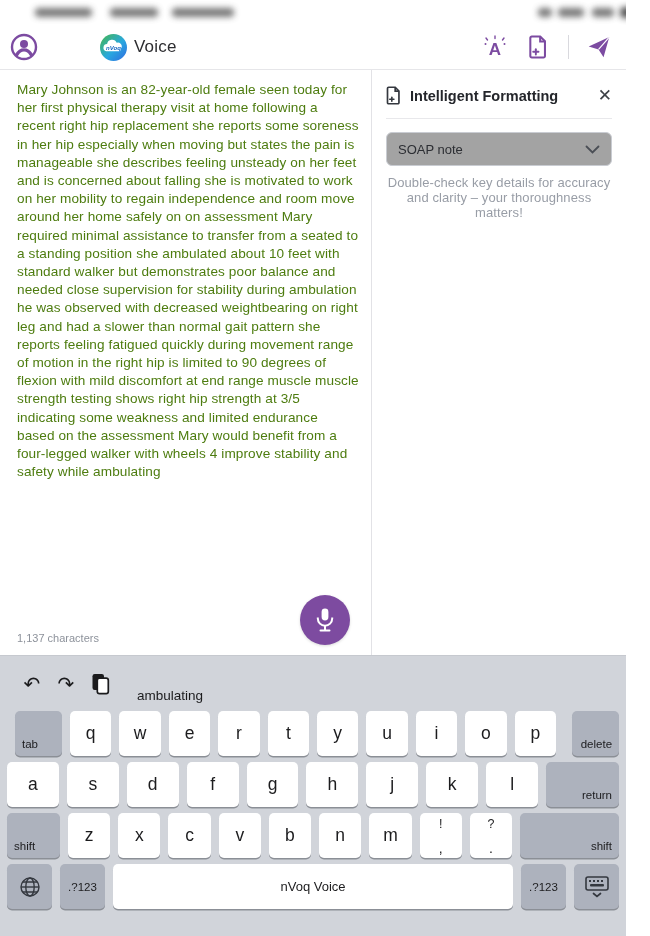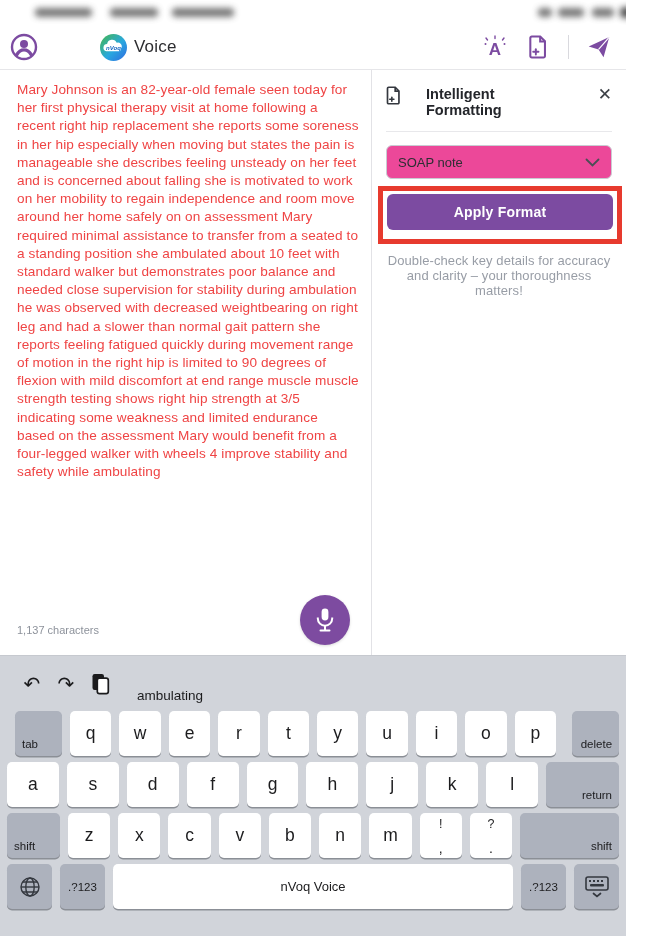--- a/index.html
+++ b/index.html
@@ -17,34 +17,34 @@
   .brand { display:flex; align-items:center; margin-left:62px; }
   .brand-title { font-size:17px; color:#2d2d30; margin-left:7px; letter-spacing:.2px; }
   .header-actions { margin-left:auto; display:flex; align-items:center; gap:17px; }
   .hdr-icon { width:26px; height:26px; display:flex; align-items:center; justify-content:center; cursor:pointer; }
   .hdr-divider { width:1px; height:24px; background:#d9d9de; }
   .header-rule { height:1px; background:#e6e6e9; }
 
   
   .content { height:585px; display:flex; position:relative; }
   .editor { width:372px; border-right:1px solid #e2e2e6; position:relative; padding:11px 12px 0 17px; }
-  .editor-text { font-size:13.6px; line-height:18.2px; color:#ef4444; letter-spacing:.1px; }
-  .char-count { position:absolute; left:17px; bottom:19px; font-size:11px; color:#8d929b; }
+  .editor-text { font-size:13.6px; line-height:18.2px; color:#4d7c0f; letter-spacing:.1px; }
+  .char-count { position:absolute; left:17px; bottom:11px; font-size:11px; color:#8d929b; }
   .mic-button { position:absolute; left:300px; top:525px; width:50px; height:50px; border-radius:50%;
                 background:#7d4ba0; display:flex; align-items:center; justify-content:center; cursor:pointer;
                 box-shadow:0 1px 3px rgba(0,0,0,.15); }
 
   
   .panel { flex:1; padding:16px 14px 0 14px; }
-  .panel-header { display:flex; align-items:flex-start; gap:25px; }
+  .panel-header { display:flex; align-items:center; gap:9px; }
   .panel-title { font-size:14.5px; font-weight:bold; color:#24262b; }
   .panel-close { margin-left:auto; font-size:17px; color:#3d4147; cursor:pointer; line-height:1; }
   .panel-rule { height:1px; background:#e8e8eb; margin-top:13px; }
   .format-select { margin-top:13px; height:34px; border:1px solid #c9ccd2; border-radius:6px;
-                   display:flex; align-items:center; padding:0 11px; cursor:pointer; background:#ec4899; }
+                   display:flex; align-items:center; padding:0 11px; cursor:pointer; background:#a3a3a3; }
   .format-select-value { font-size:13px; color:#2c2e33; }
   .format-select .chev { margin-left:auto; }
   .annotation-box { margin:7px -10px 0 -8px; border:5px solid #e73a2e; padding:3px 4px 9px 4px; }
   .apply-btn { width:100%; height:36px; background:#7c4ba1; border:none; border-radius:6px;
                color:#fff; font-size:14px; font-weight:bold; font-family:"Liberation Sans",sans-serif;
                cursor:pointer; letter-spacing:.2px; }
   .helper-text { margin-top:9px; font-size:13px; line-height:15px; color:#989da6; letter-spacing:.1px;text-align:center; }
 
   
   .keyboard { height:281px; background:#d1d4da; border-top:1px solid #c6c9cf; padding:0 7px; }
@@ -170,23 +170,20 @@
       </div>
       <div class="panel-rule"></div>
 
       <div class="format-select">
         <span class="format-select-value">SOAP note</span>
         <span class="chev"><svg width="15" height="9" viewBox="0 0 15 9">
               <path d="M1.5 1.5 7.5 7.5 13.5 1.5" fill="none" stroke="#4a4e55" stroke-width="1.8" stroke-linecap="round"></path>
             </svg></span>
       </div>
 
-      <div class="annotation-box">
-        <button class="apply-btn">Apply Format</button>
-      </div>
 
       <div class="helper-text">Double-check key details for accuracy and clarity – your thoroughness matters!</div>
     </div>
   </div>
 
   <div class="keyboard">
     <div class="suggest-bar">
       <span class="sg-icon">↶</span>
       <span class="sg-icon">↷</span>
       <span class="sg-icon">

